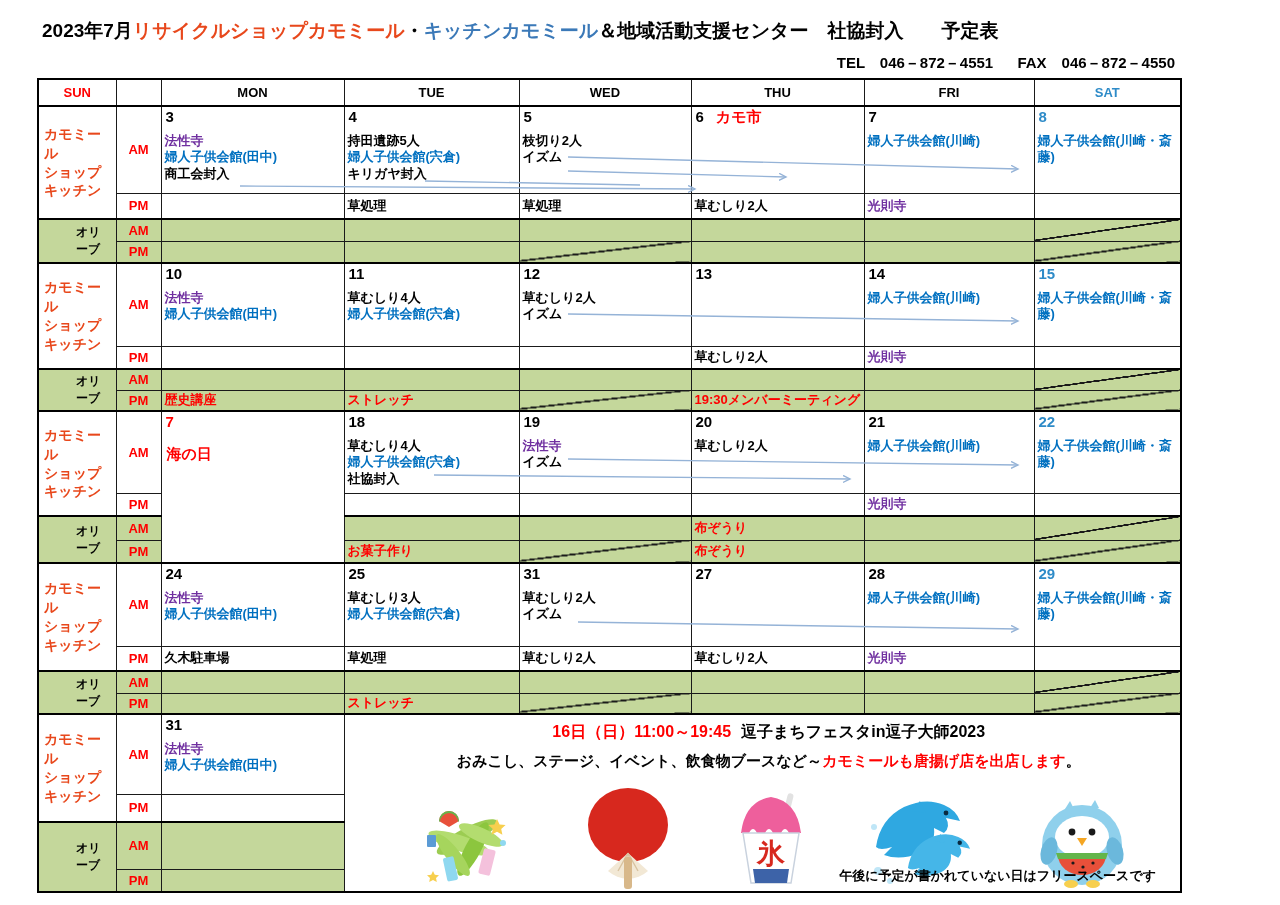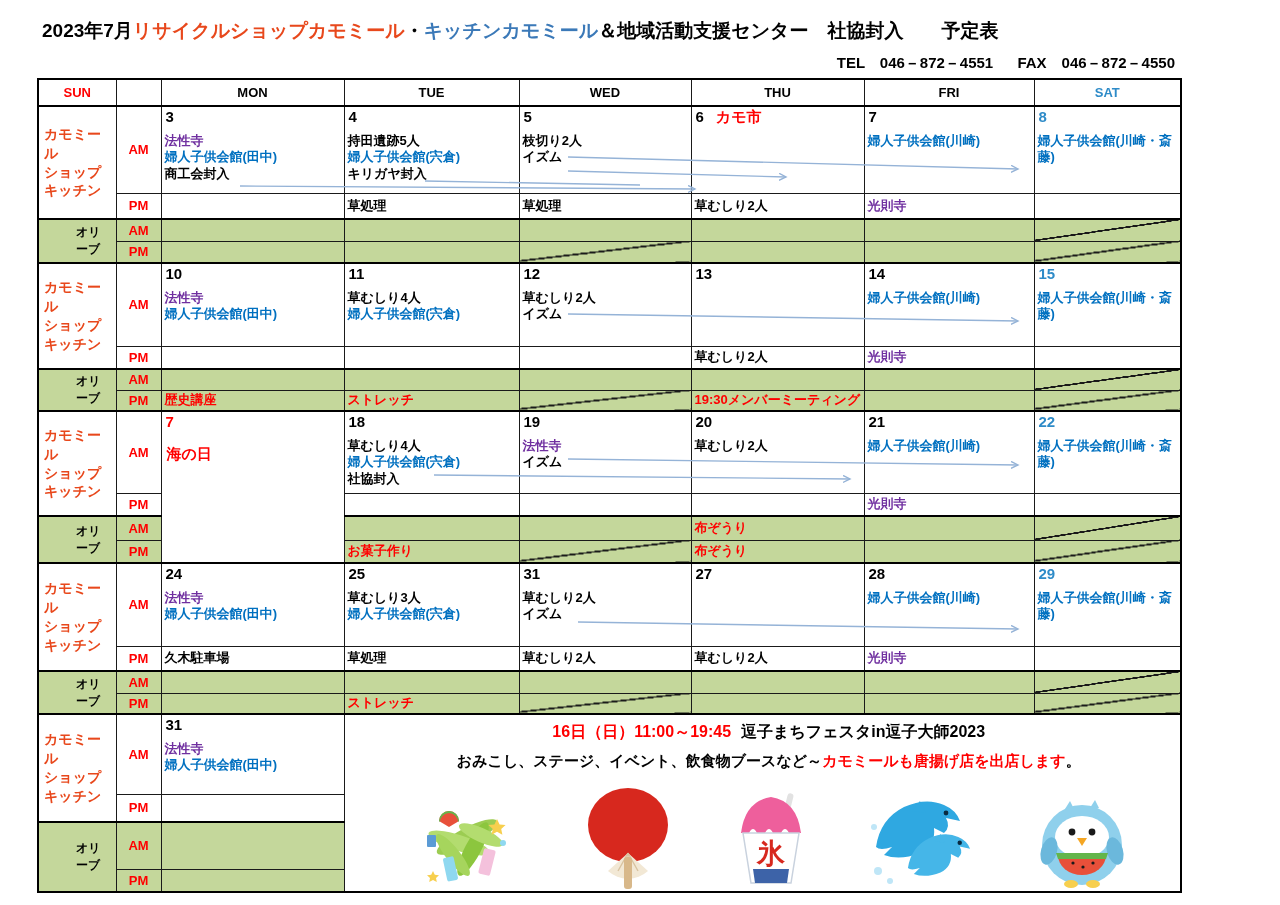--- a/index.html
+++ b/index.html
@@ -472,13 +472,14 @@
       <line x1="568" y1="171" x2="786" y2="177" marker-end="url(#ah)"></line>
       <line x1="240" y1="186" x2="695" y2="189" marker-end="url(#ah)"></line>
       <line x1="425" y1="181" x2="640" y2="185"></line>
       <line x1="568" y1="314" x2="1018" y2="321" marker-end="url(#ah)"></line>
       <line x1="568" y1="459" x2="1018" y2="465" marker-end="url(#ah)"></line>
       <line x1="434" y1="475" x2="850" y2="479" marker-end="url(#ah)"></line>
       <line x1="578" y1="622" x2="1018" y2="629" marker-end="url(#ah)"></line>
     </g>
   </svg>
 
+  <div class="footnote">午後に予定が書かれていない日はフリースペースです</div>
 </div>
 
 </body></html>

